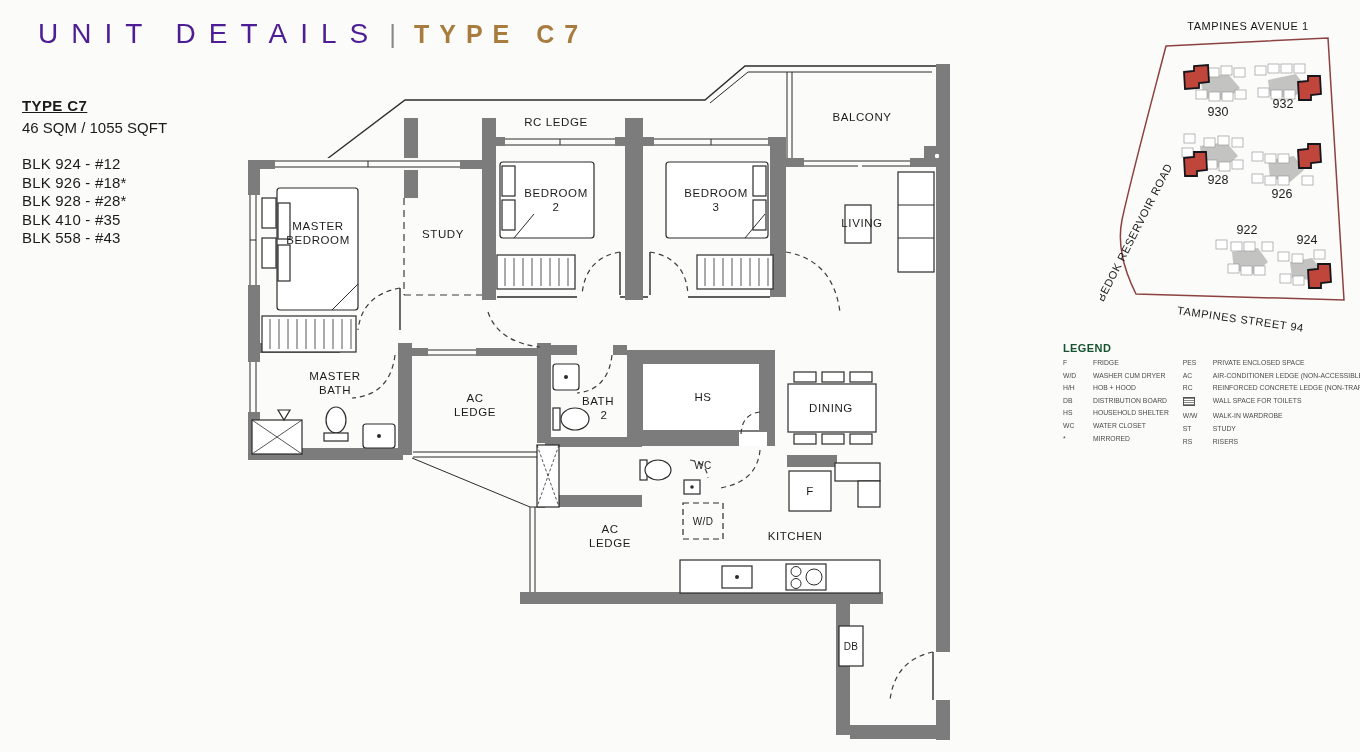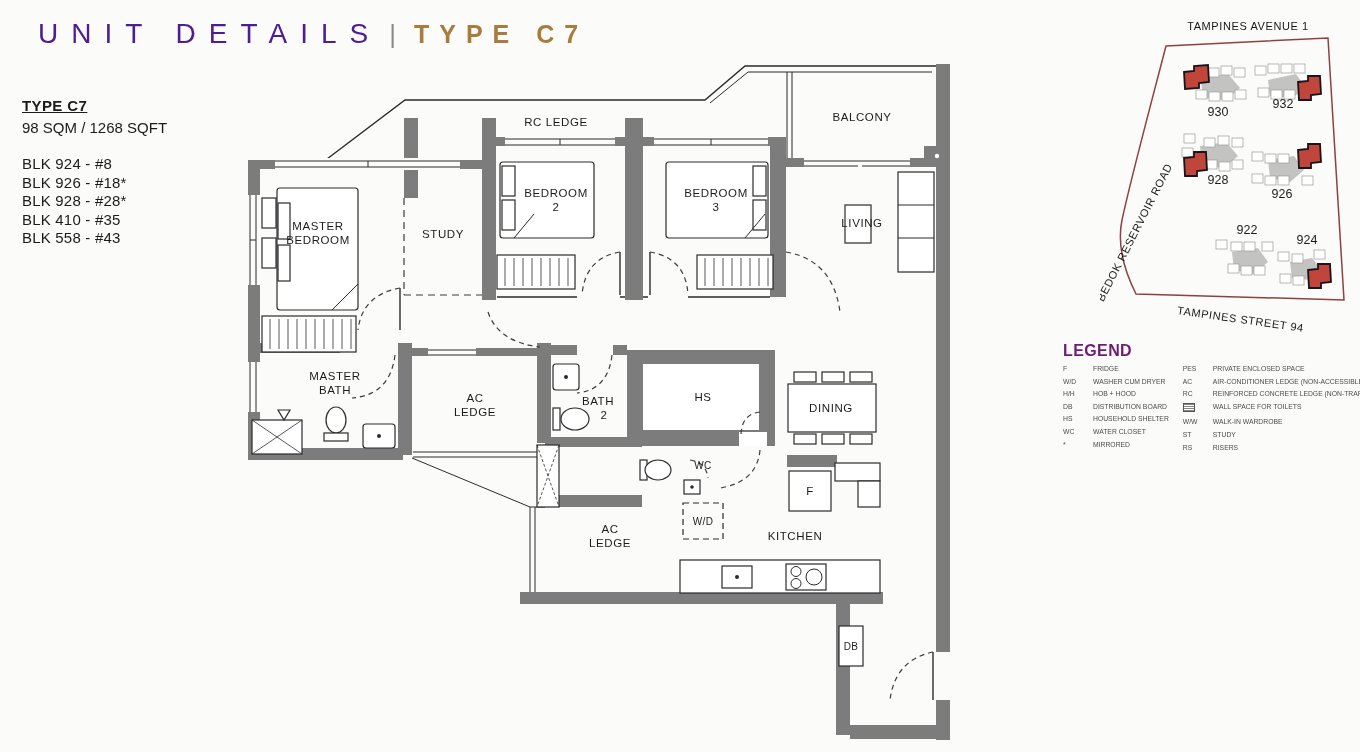--- a/index.html
+++ b/index.html
@@ -33,42 +33,42 @@
   
   .map{position:absolute;left:1100px;top:8px;}
   .road{font-family:"Liberation Sans",sans-serif;font-size:11px;fill:#171717;letter-spacing:.6px;text-anchor:middle;}
   .blk{font-family:"Liberation Sans",sans-serif;font-size:12.5px;fill:#1c1c1c;text-anchor:middle;}
   .bnd{fill:none;stroke:#8d4242;stroke-width:1.5;}
   .bldg{fill:#ffffff;stroke:#9a9a9a;stroke-width:.7;}
   .blob{fill:#b8b8b8;opacity:.85;}
   .runit{fill:#c0453a;stroke:#16161c;stroke-width:1.8;}
   
   .legend{position:absolute;left:1063px;top:342px;width:292px;}
-  .legend h3{margin:0 0 3px 0;font-size:16px;font-weight:700;letter-spacing:.4px;color:#701a75;}
+  .legend h3{margin:0 0 3px 0;font-size:11px;font-weight:700;letter-spacing:.4px;color:#14532d;}
   .lg-cols{display:flex;gap:14px;filter:blur(0.35px);}
   .lg-col{flex:1;}
   .lg-row{display:flex;font-size:6.8px;line-height:12.6px;color:#4a4a4a;white-space:nowrap;}
   .lg-abbr{width:30px;flex:0 0 30px;}
   .lg-icon{display:inline-block;width:10px;height:7px;border:1px solid #555;
     background:repeating-linear-gradient(0deg,#888 0 1px,#fff 1px 2px);margin-top:2px;}
 </style>
 </head>
 <body>
 
 <div class="hdr">
   <span class="t1">UNIT DETAILS</span>
   <span class="sep">|</span>
   <span class="t2">TYPE C7</span>
 </div>
 
 <div class="info">
   <div class="type">TYPE C7</div>
-  <div class="area">98 SQM / 1268 SQFT</div>
+  <div class="area">46 SQM / 1055 SQFT</div>
   <div class="blocks">
-    <div>BLK 924 - #8</div>
+    <div>BLK 924 - #12</div>
     <div>BLK 926 - #18*</div>
     <div>BLK 928 - #28*</div>
     <div>BLK 410 - #35</div>
     <div>BLK 558 - #43</div>
   </div>
 </div>
 
 <svg class="plan" width="725" height="690" viewBox="240 55 725 690" xmlns="http://www.w3.org/2000/svg">
 
   <g>

